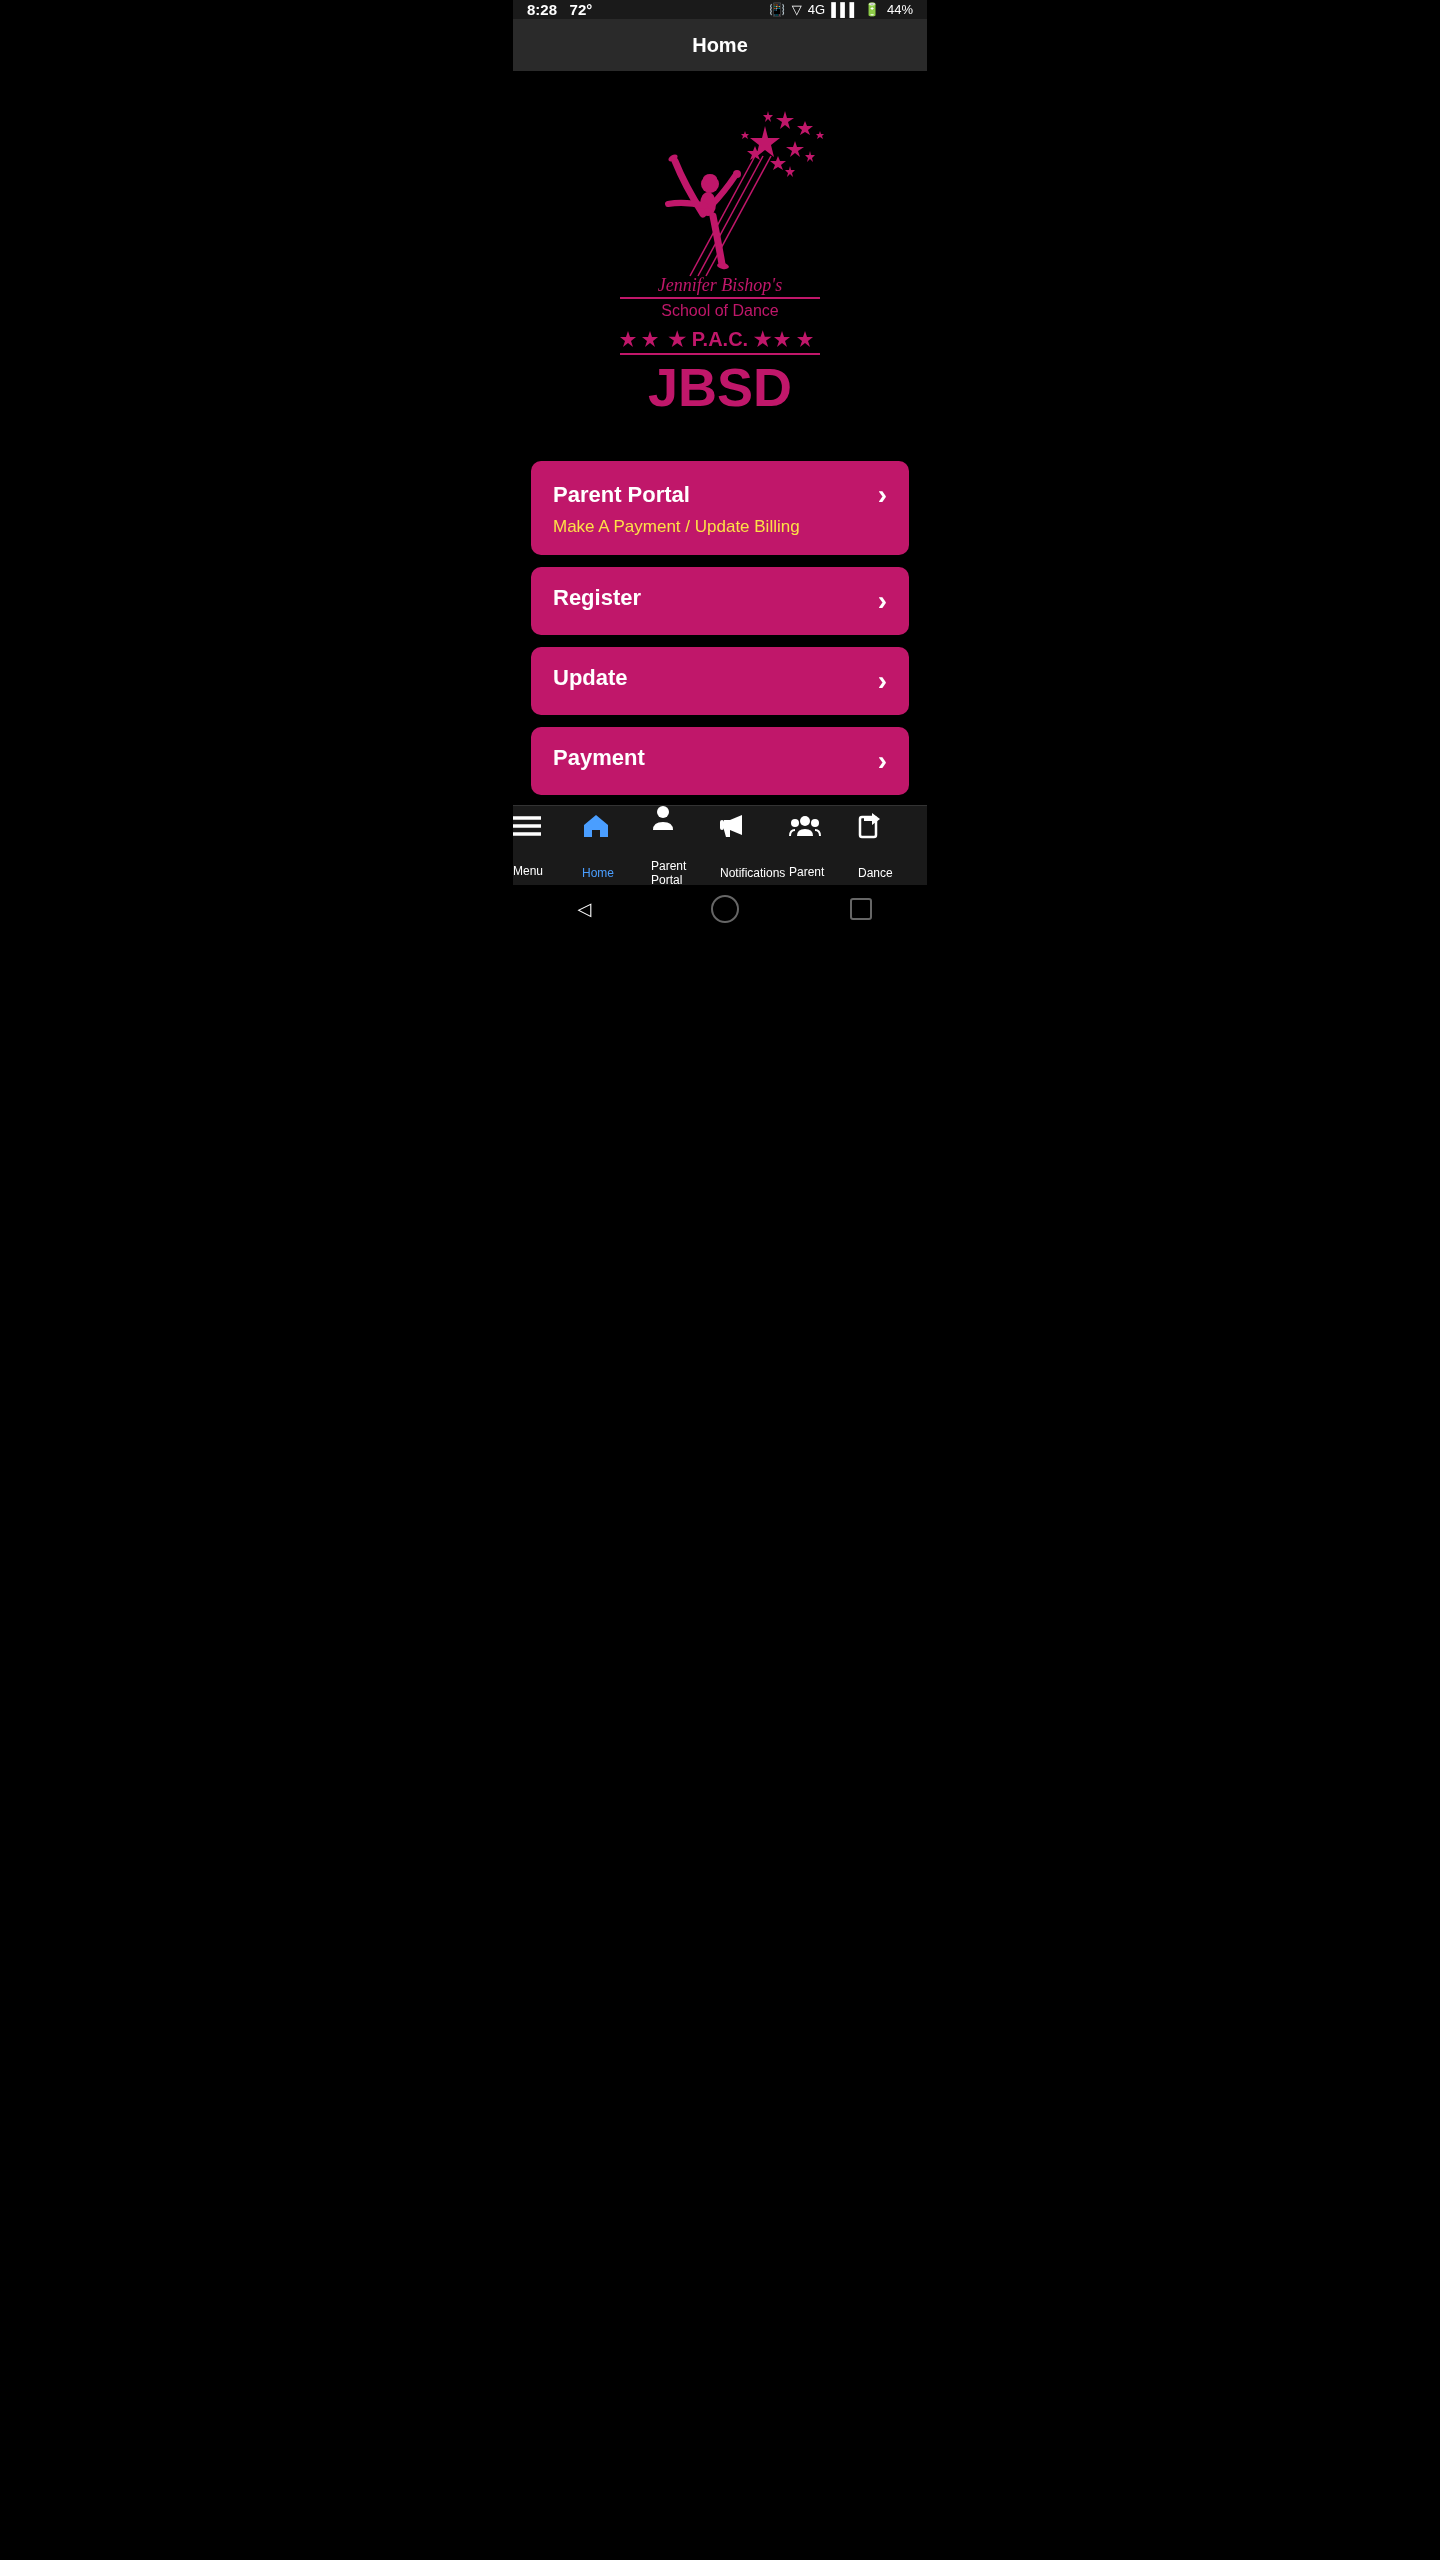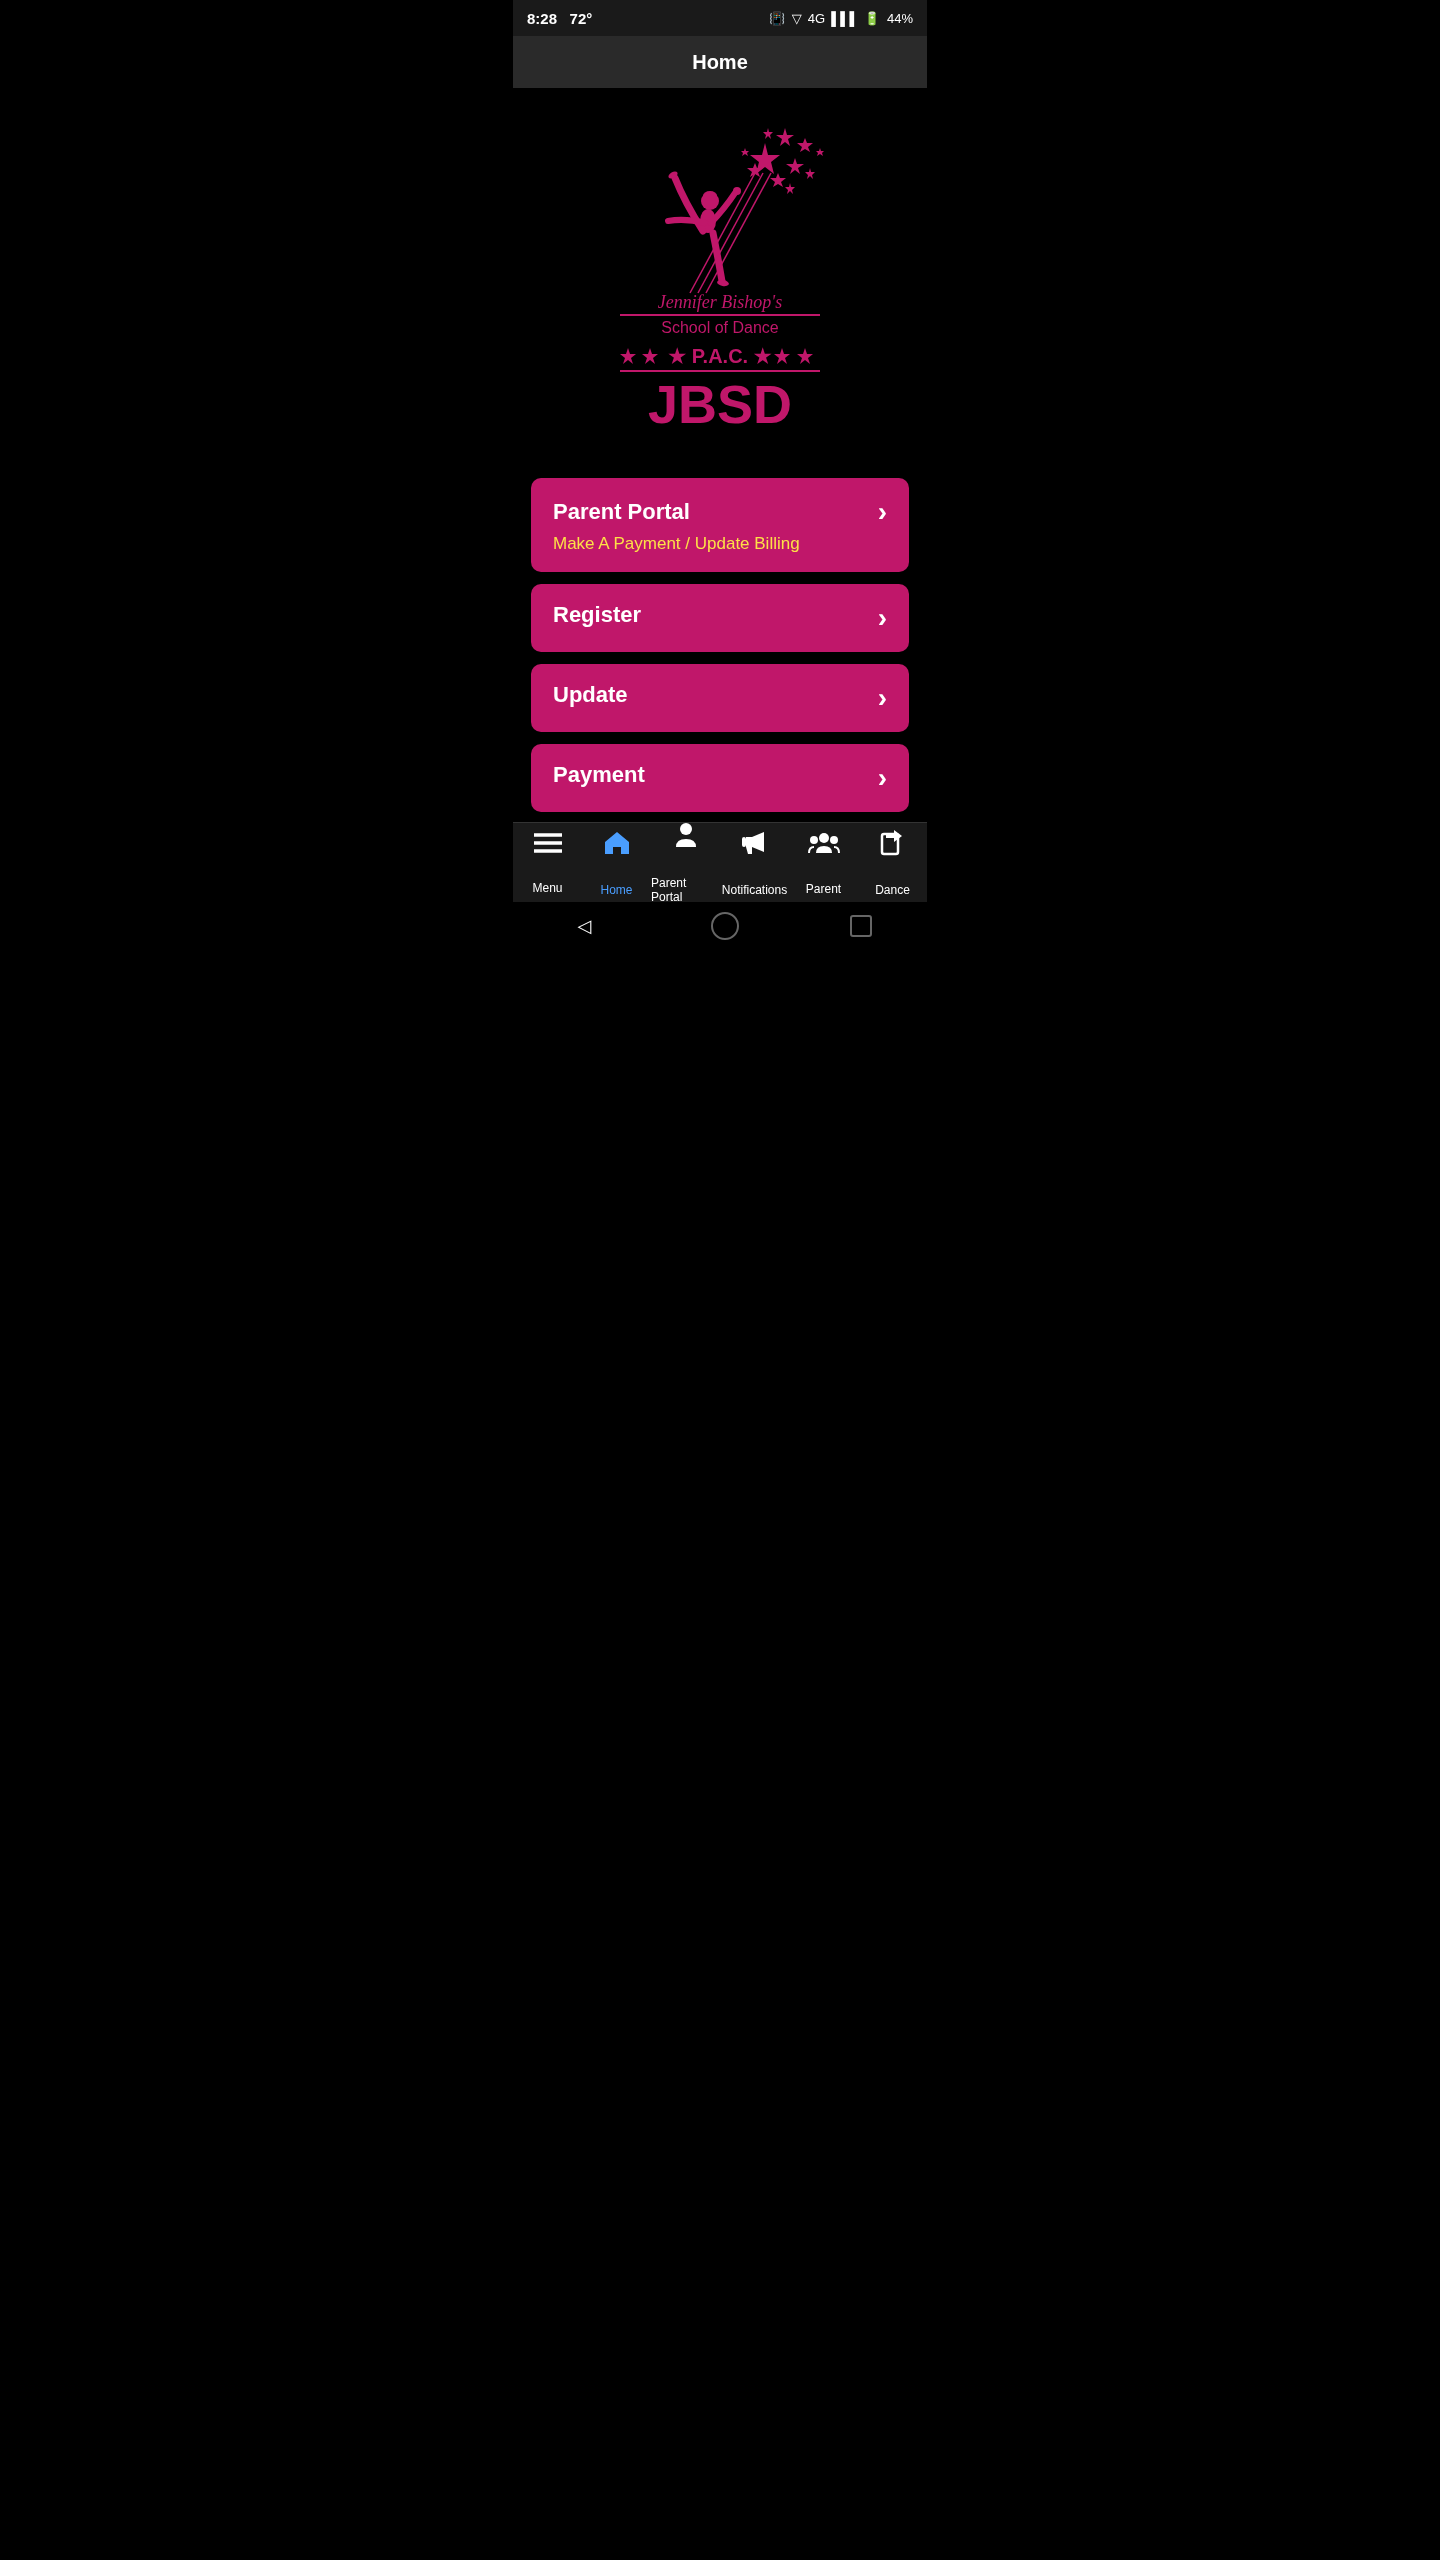--- a/index.html
+++ b/index.html
@@ -11,21 +11,21 @@
       font-family: 'Arial', sans-serif;
       color: #fff;
       display: flex;
       flex-direction: column;
       margin: 0 auto;
     }
 
     
     .status-bar {
       background: #1a1a1a;
-      height: 36px;
+      height: 19px;
       display: flex;
       align-items: center;
       justify-content: space-between;
       padding: 0 14px;
       flex-shrink: 0;
     }
     .status-left {
       font-size: 15px;
       font-weight: 600;
       color: #fff;
@@ -135,21 +135,20 @@
       display: flex;
       align-items: center;
       justify-content: space-around;
       flex-shrink: 0;
       border-top: 1px solid #333;
     }
 
     .nav-item {
       display: flex;
       flex-direction: column;
-      align-items: center;
       gap: 20px;
       cursor: pointer;
       flex: 1;
     }
 
     .nav-icon {
       font-size: 26px;
       color: #fff;
     }
 

